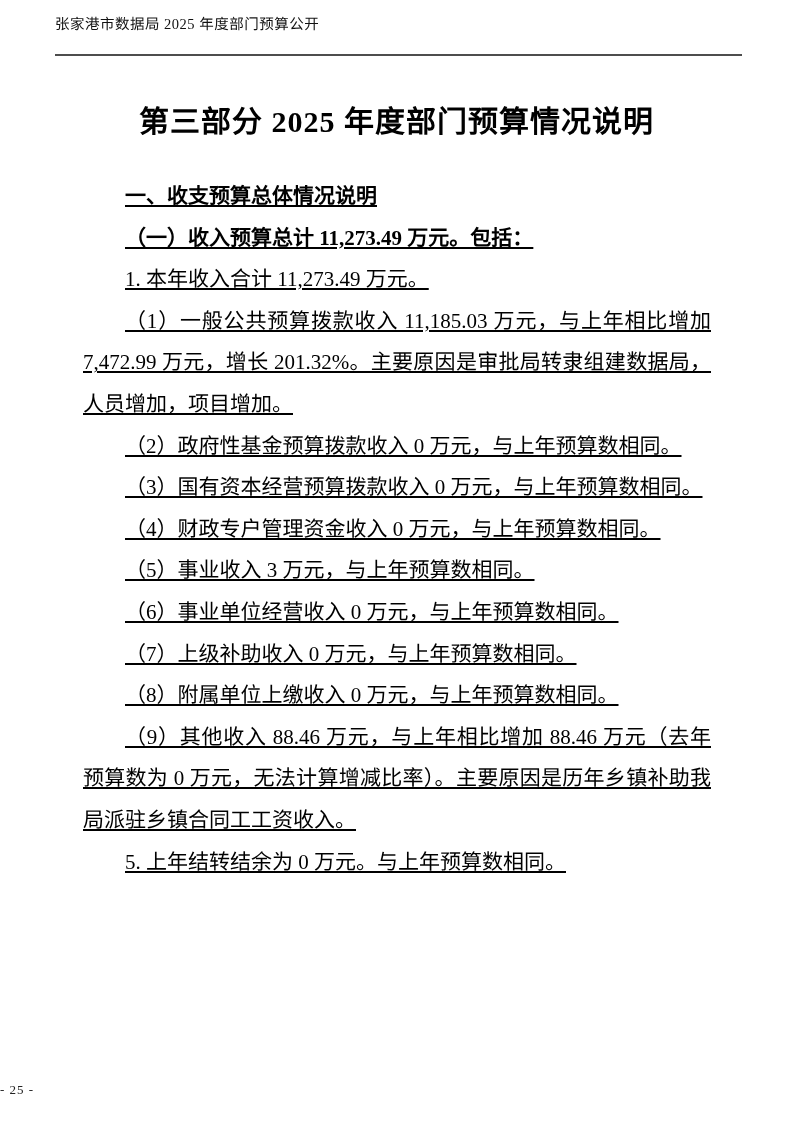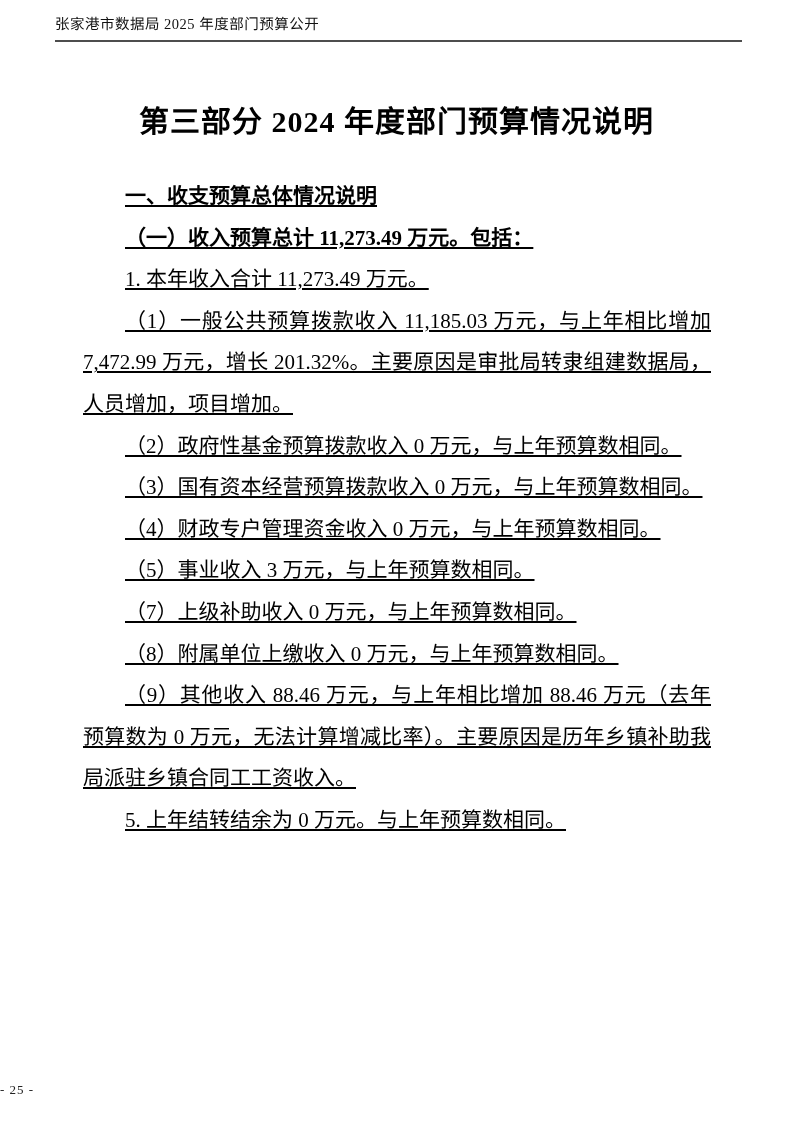--- a/index.html
+++ b/index.html
@@ -18,21 +18,21 @@
     height: 1122px;
     background: #ffffff;
     overflow: hidden;
   }
   
   .page-header {
     position: absolute;
     top: 15px;
     left: 55px;
     width: 687px;
-    padding-bottom: 6px;
+    padding-bottom: 20px;
     border-bottom: 2.5px solid #4d4d4d;
     font-size: 14.5px;
     line-height: 19px;
     color: #111111;
     letter-spacing: 0.5px;
   }
   
   .doc-title {
     position: absolute;
     top: 100px;
@@ -79,31 +79,32 @@
 </style>
 </head>
 <body>
 
 <div class="page">
 
   <div class="page-header">
     <span>张家港市数据局 2025 年度部门预算公开</span>
   </div>
 
-  <h1 class="doc-title" style="margin:0; font-size:30px;">第三部分 2024 年度部门预算情况说明</h1>
+  <h1 class="doc-title" style="margin:0; font-size:30px;">第三部分 2025 年度部门预算情况说明</h1>
 
   <div class="content">
     <p class="bold">一、收支预算总体情况说明</p>
     <p class="bold">（一）收入预算总计 11,273.49 万元。包括：</p>
     <p>1. 本年收入合计 11,273.49 万元。</p>
     <p>（1）一般公共预算拨款收入 11,185.03 万元，与上年相比增加 7,472.99 万元，增长 201.32%。主要原因是审批局转隶组建数据局，人员增加，项目增加。</p>
     <p>（2）政府性基金预算拨款收入 0 万元，与上年预算数相同。</p>
     <p>（3）国有资本经营预算拨款收入 0 万元，与上年预算数相同。</p>
     <p>（4）财政专户管理资金收入 0 万元，与上年预算数相同。</p>
     <p>（5）事业收入 3 万元，与上年预算数相同。</p>
+    <p>（6）事业单位经营收入 0 万元，与上年预算数相同。</p>
     <p>（7）上级补助收入 0 万元，与上年预算数相同。</p>
     <p>（8）附属单位上缴收入 0 万元，与上年预算数相同。</p>
     <p>（9）其他收入 88.46 万元，与上年相比增加 88.46 万元（去年预算数为 0 万元，无法计算增减比率）。主要原因是历年乡镇补助我局派驻乡镇合同工工资收入。</p>
     <p>5. 上年结转结余为 0 万元。与上年预算数相同。</p>
   </div>
 
   <div class="page-footer">
     <span>- 25 -</span>
   </div>
 

